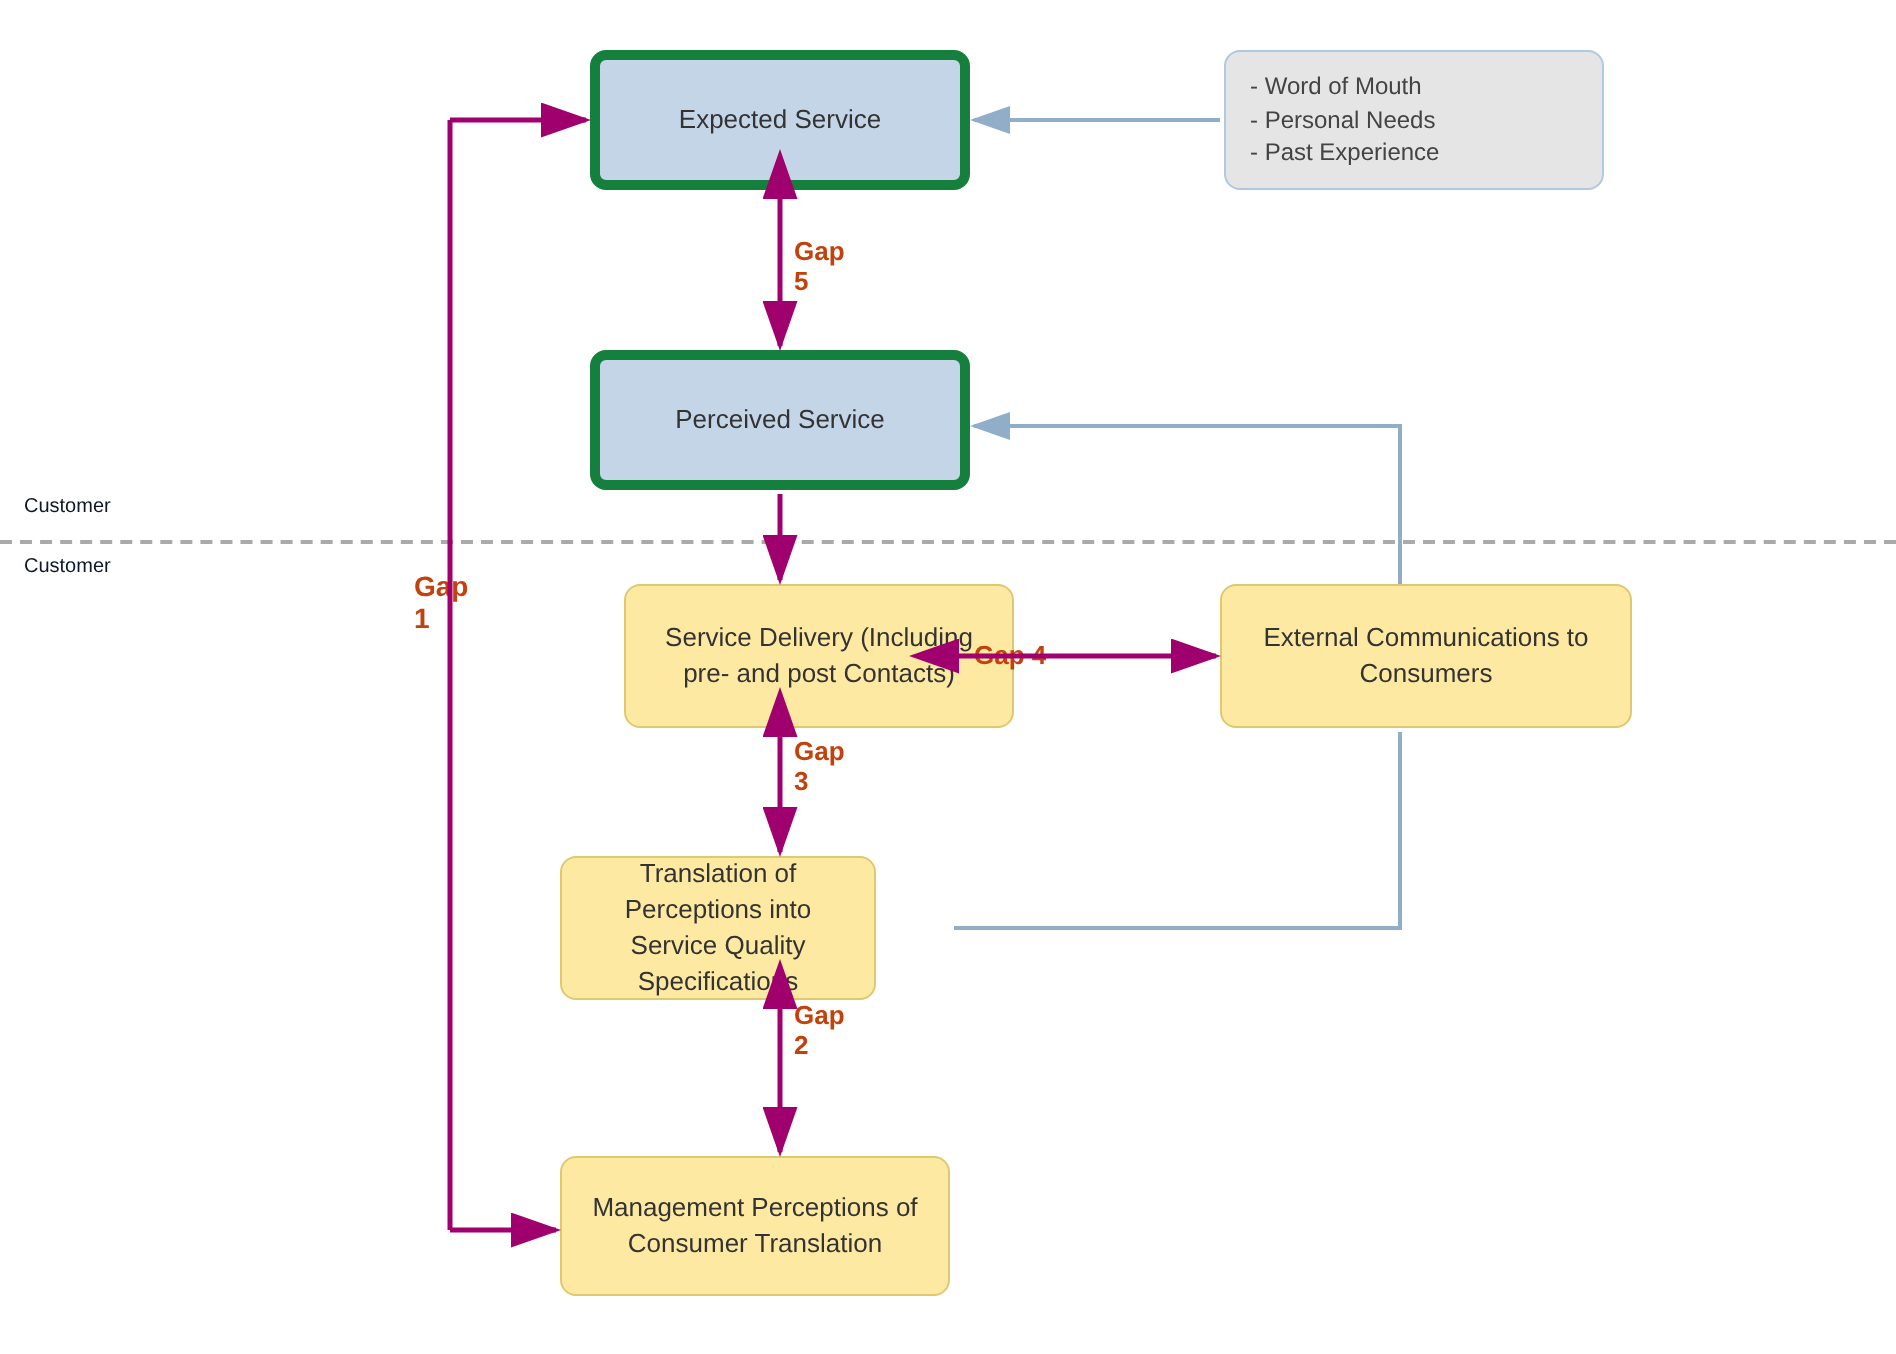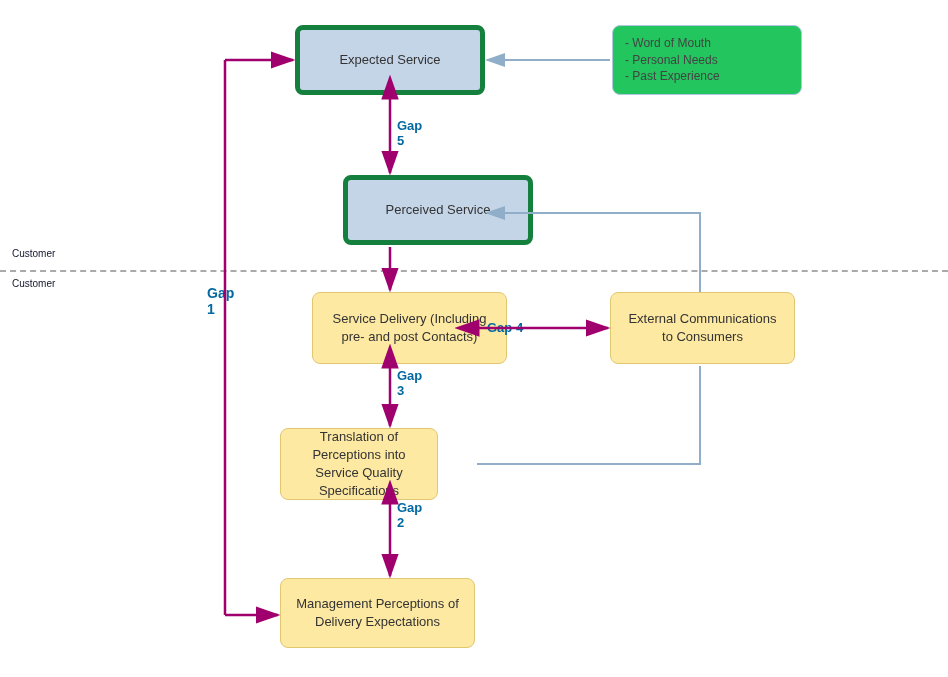--- a/index.html
+++ b/index.html
@@ -31,27 +31,27 @@
       background: #c5d5e8;
       color: #333;
       border: 5px solid #15803d;
     }
     .box-yellow {
       background: #fde9a2;
       color: #333;
       border: 1px solid #e0c870;
     }
     .box-light-blue {
-      background: #22c55e;
+      background: #e5e5e5;
       color: #444;
       border: 1px solid #b0c8e0;
     }
     .gap-label {
       position: absolute;
-      color: #0369a1;
+      color: #c2410c;
       font-weight: bold;
       font-size: 13px;
     }
     .divider-line {
       position: absolute;
       left: 0;
       width: 100%;
       border-top: 2px dashed #aaa;
     }
     .section-label {
@@ -82,38 +82,38 @@
   <div class="box box-blue" style="left:295px; top:25px; width:190px; height:70px;">
     <span>Expected Service</span>
   </div>
 
   <div class="box box-light-blue" style="left:612px; top:25px; width:190px; height:70px; text-align:left; justify-content:flex-start; font-size:12px; white-space:pre-line;">
     <span>- Word of Mouth
 - Personal Needs
 - Past Experience</span>
   </div>
 
-  <div class="box box-blue" style="left:295px; top:175px; width:190px; height:70px;margin-left:48px;">
+  <div class="box box-blue" style="left:295px; top:175px; width:190px; height:70px;">
     <span>Perceived Service</span>
   </div>
 
   <div class="box box-yellow" style="left:280px; top:292px; width:195px; height:72px;margin-left:32px;">
     <span>Service Delivery (Including pre- and post Contacts)</span>
   </div>
 
-  <div class="box box-yellow" style="left:610px; top:292px; width:185px; height:72px;">
+  <div class="box box-yellow" style="left:610px; top:292px; width:206px; height:72px;">
     <span>External Communications to Consumers</span>
   </div>
 
   <div class="box box-yellow" style="left:280px; top:428px; width:158px; height:72px;">
     <span>Translation of Perceptions into Service Quality Specifications</span>
   </div>
 
   <div class="box box-yellow" style="left:280px; top:578px; width:195px; height:70px;">
-    <span>Management Perceptions of Delivery Expectations</span>
+    <span>Management Perceptions of Consumer Translation</span>
   </div>
 
   <div class="gap-label" style="left:207px; top:285px; font-size:14px;">Gap<br>1</div>
   <div class="gap-label" style="left:397px; top:500px; font-size:13px;">Gap<br>2</div>
   <div class="gap-label" style="left:397px; top:368px; font-size:13px;">Gap<br>3</div>
   <div class="gap-label" style="left:487px; top:320px; font-size:13px;">Gap 4</div>
   <div class="gap-label" style="left:397px; top:118px; font-size:13px;">Gap<br>5</div>
 
   <svg class="arrows">
     <defs>

